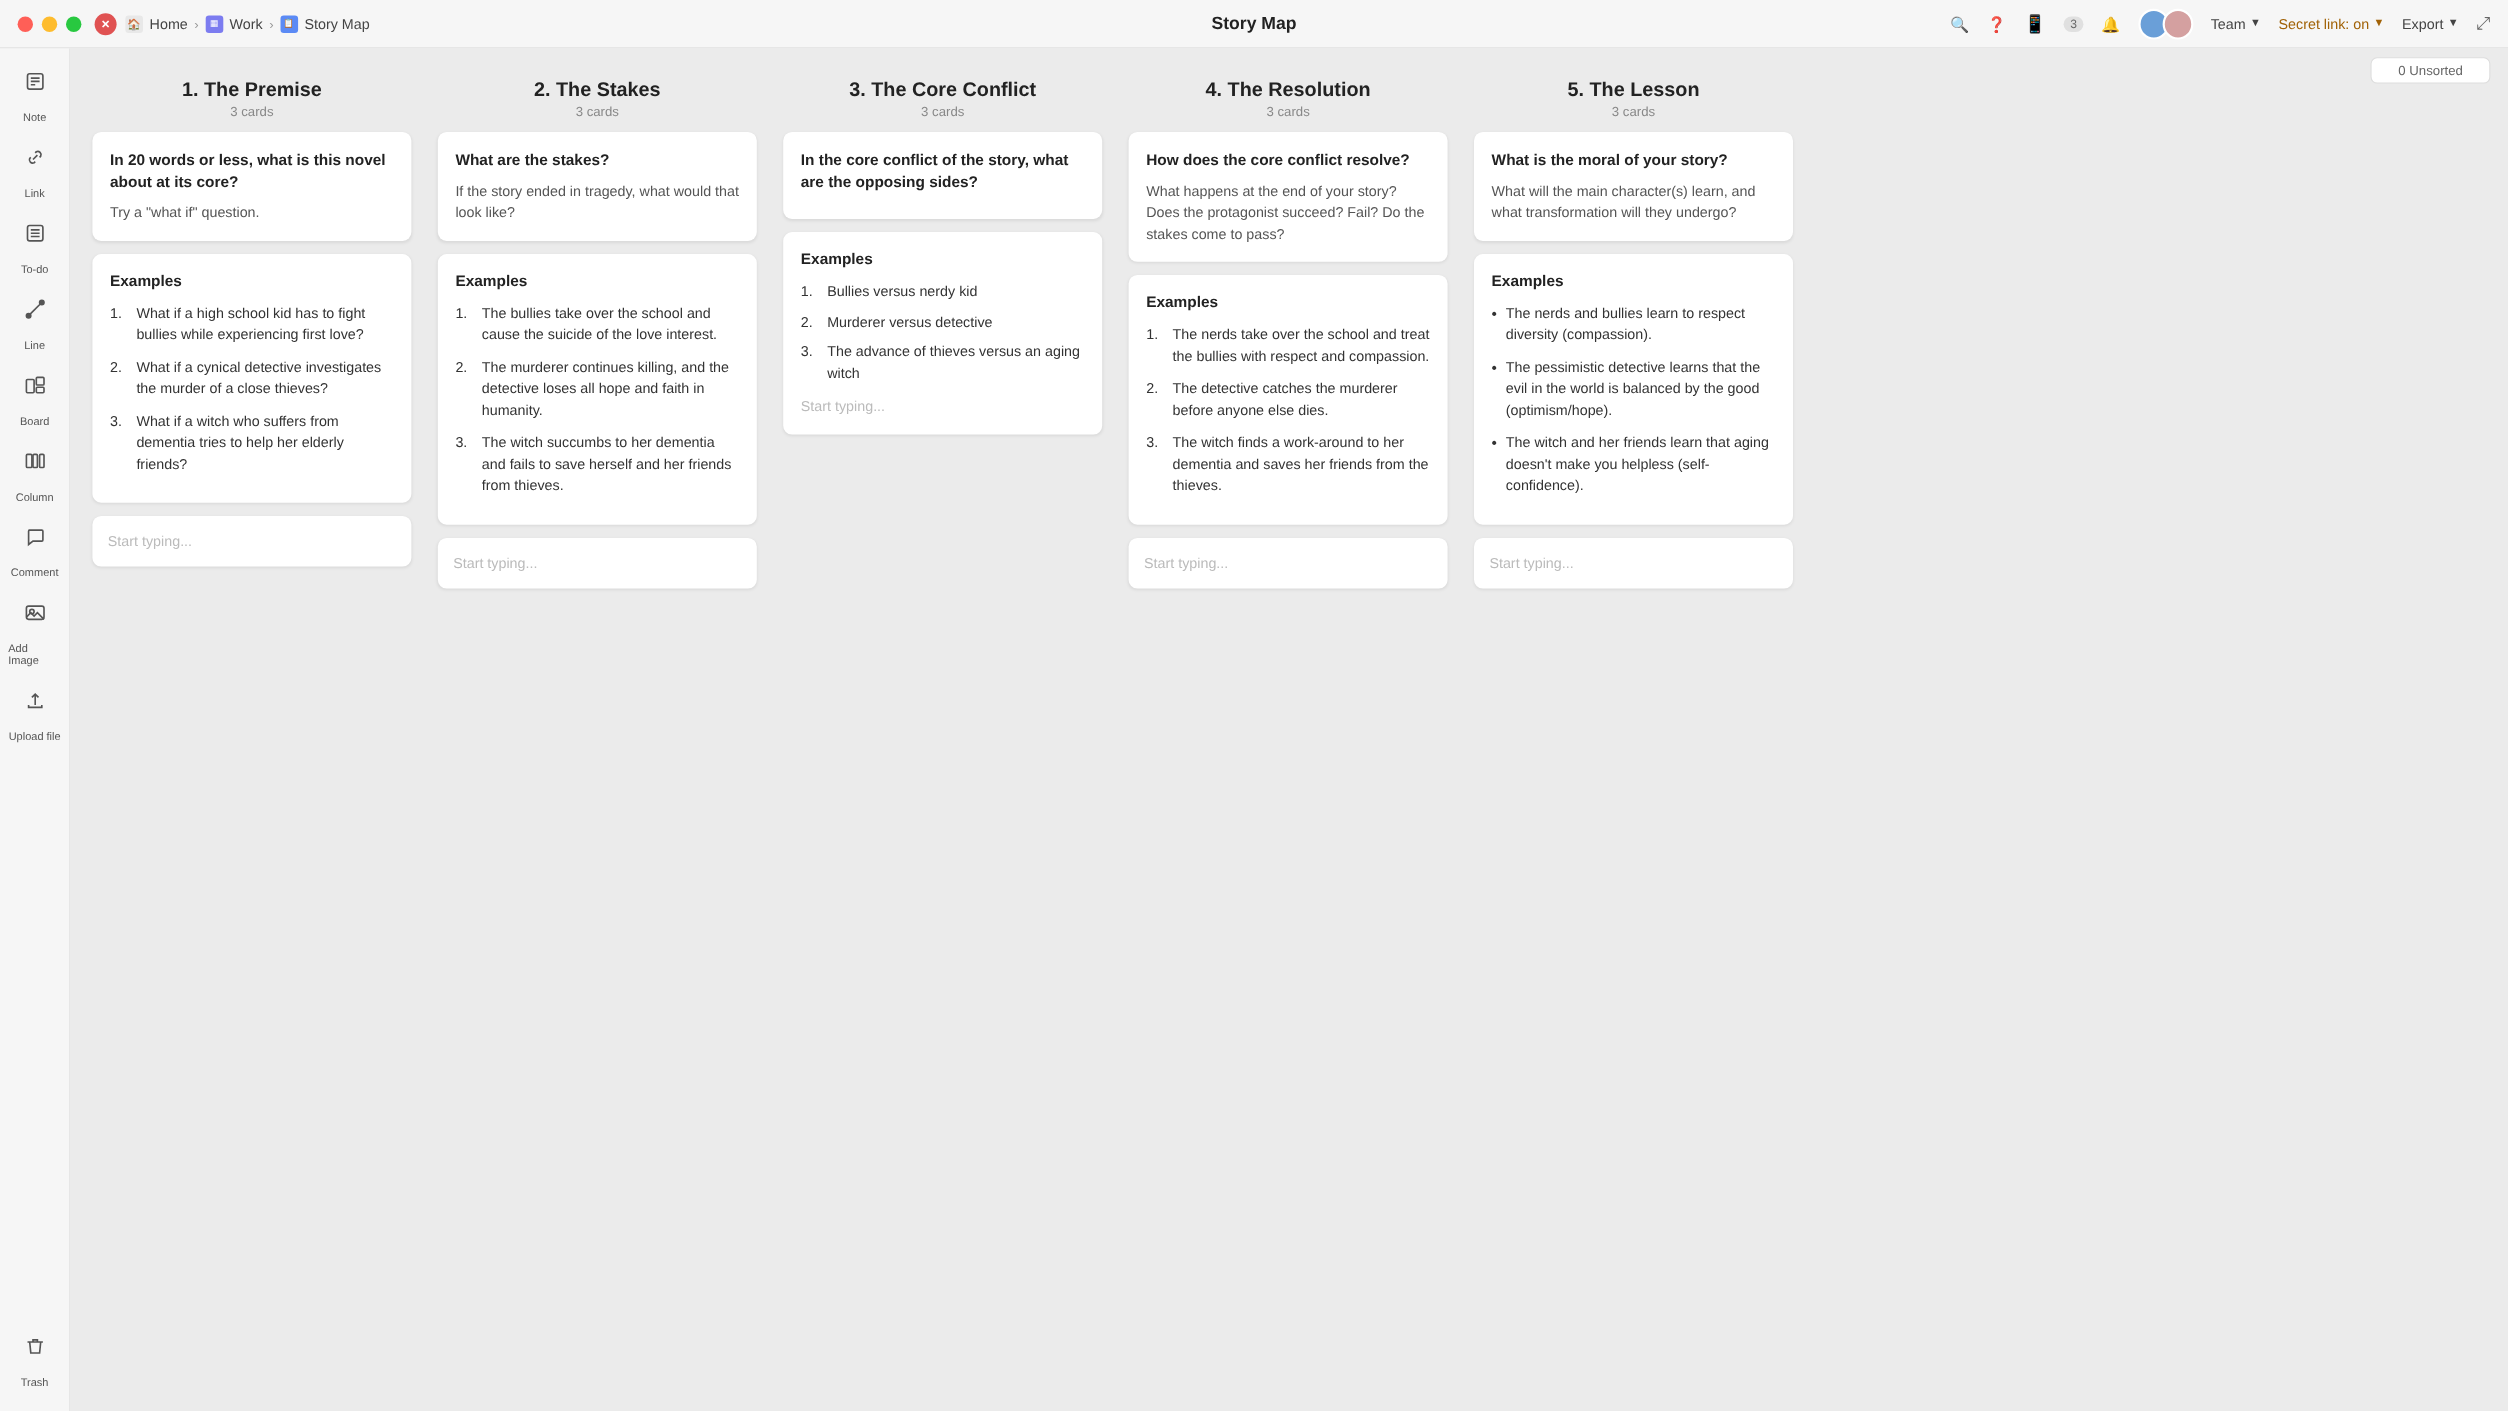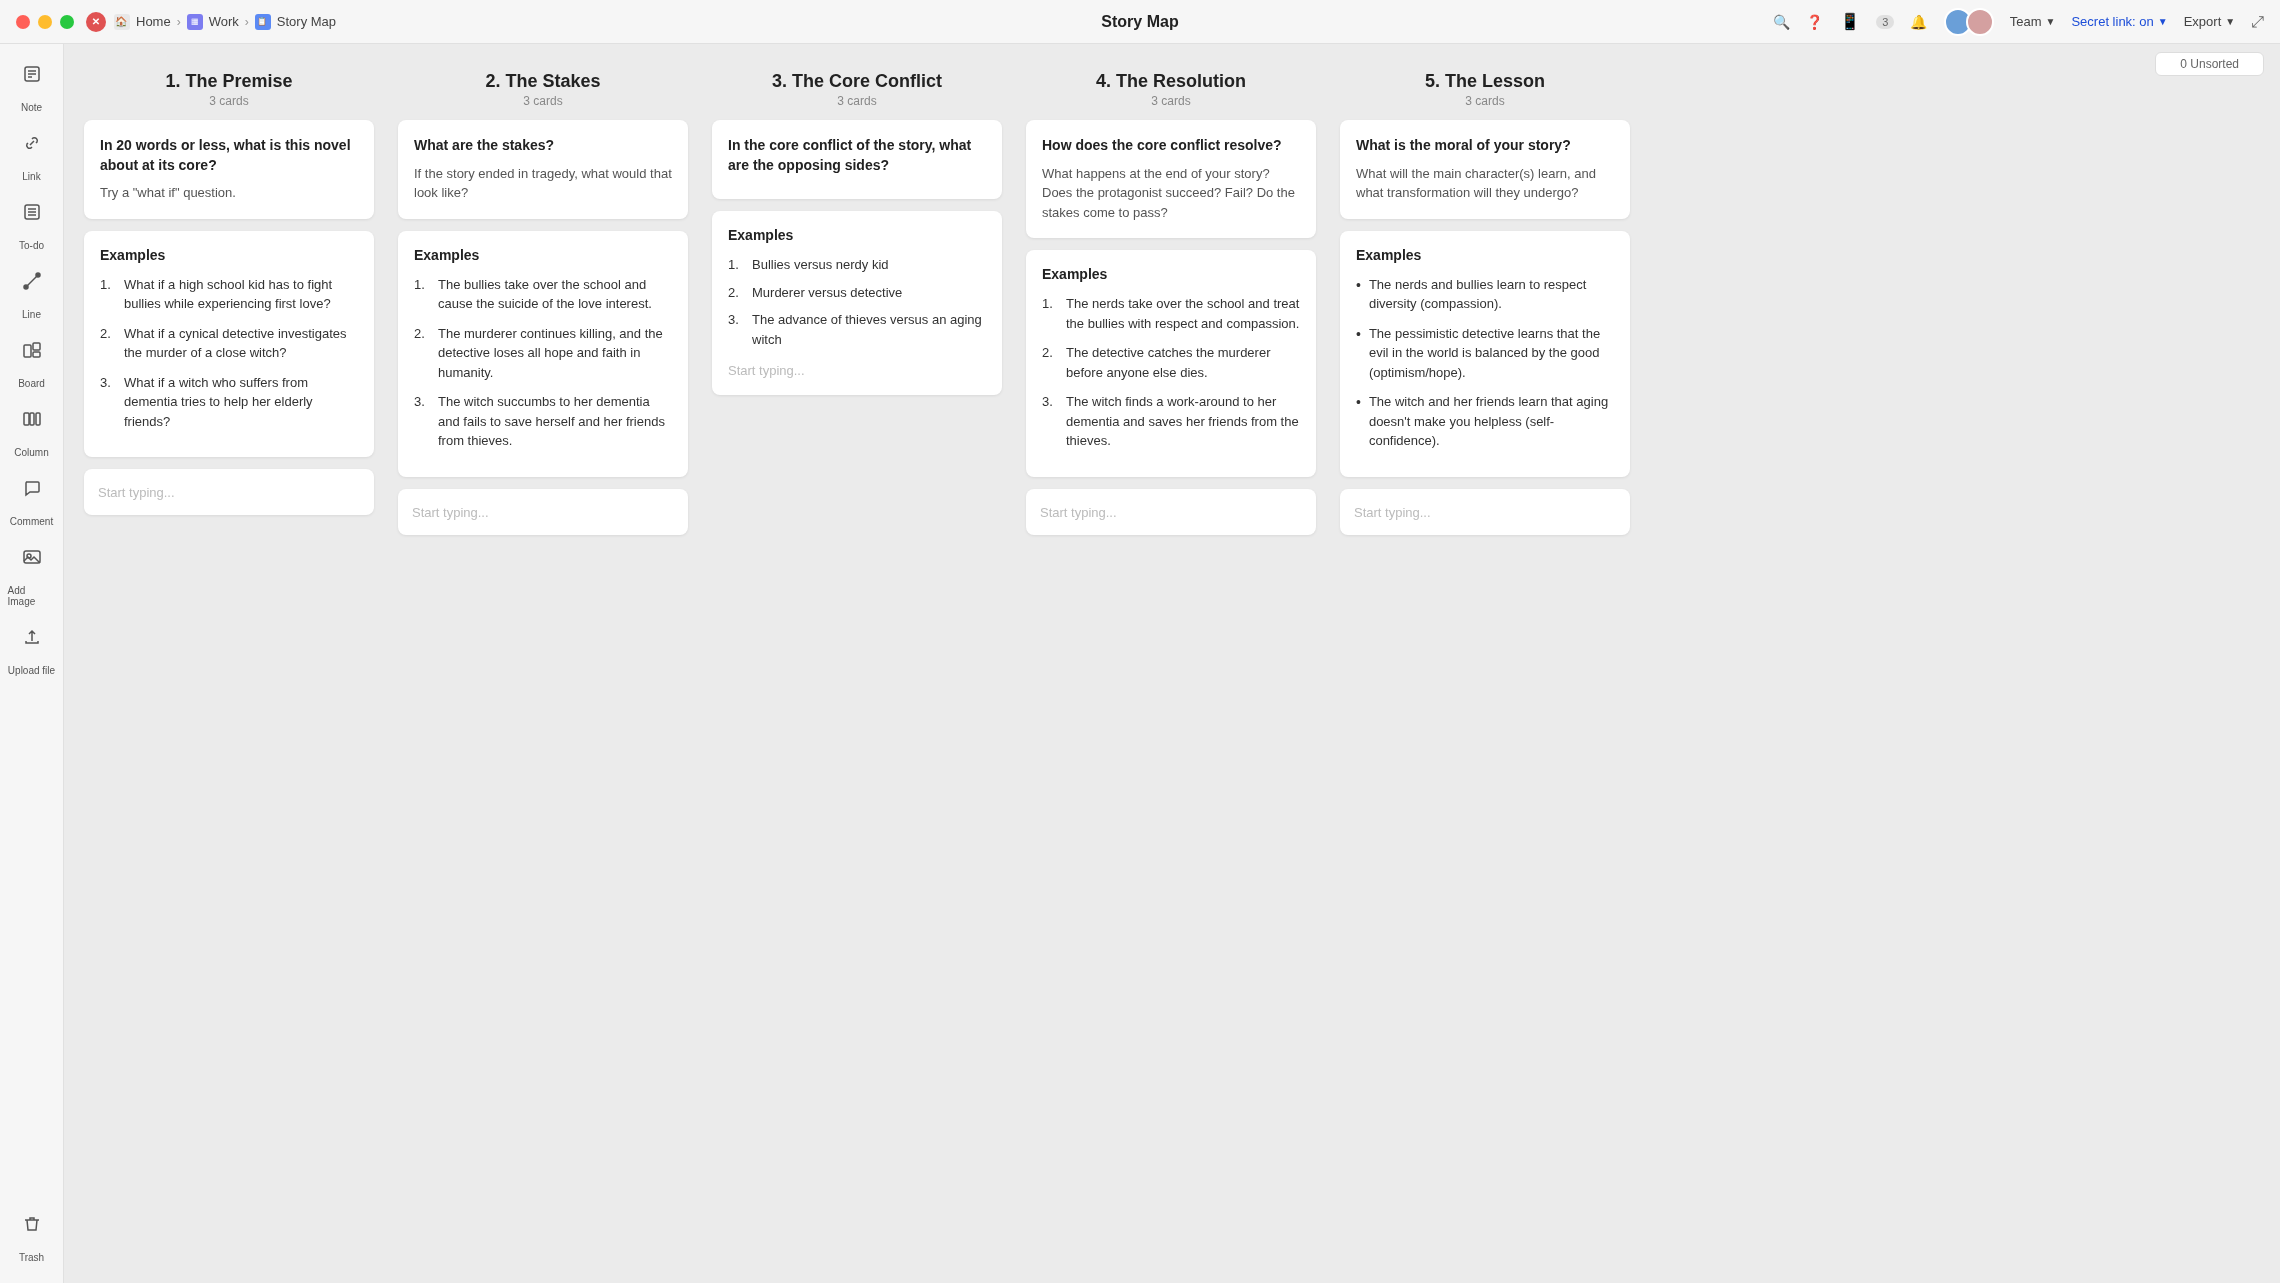--- a/index.html
+++ b/index.html
@@ -26,21 +26,21 @@
     .bc-home-icon { background: #e8e8e8; }
     .bc-work-icon { background: #7c7cf0; color: white; }
     .bc-storymap-icon { background: #5b8af5; color: white; }
     .titlebar-center { position: absolute; left: 50%; transform: translateX(-50%); font-size: 16px; font-weight: 600; color: #222; }
     .titlebar-right { margin-left: auto; display: flex; align-items: center; gap: 16px; }
     .avatar-group { display: flex; }
     .avatar { width: 28px; height: 28px; border-radius: 50%; background: #b0b0b0; border: 2px solid white; margin-left: -6px; overflow: hidden; display: flex; align-items: center; justify-content: center; font-size: 10px; color: white; }
     .avatar:first-child { margin-left: 0; background: #6a9fd8; }
     .avatar:last-child { background: #d4a0a0; }
     .team-btn { display: flex; align-items: center; gap: 4px; font-size: 13px; color: #444; cursor: pointer; }
-    .secret-link-btn { display: flex; align-items: center; gap: 4px; font-size: 13px; color: #1d4ed8; cursor: pointer; text-align: right; }
+    .secret-link-btn { display: flex; align-items: center; gap: 4px; font-size: 13px; color: #a16207; cursor: pointer; text-align: right; }
     .export-btn { display: flex; align-items: center; gap: 4px; font-size: 13px; color: #444; cursor: pointer; }
     .expand-btn { font-size: 16px; color: #666; cursor: pointer; }
     .tb-icon { font-size: 14px; color: #666; cursor: pointer; }
     .tb-badge { background: #e0e0e0; border-radius: 10px; padding: 1px 6px; font-size: 11px; color: #666; }
 
     
     .sidebar {
       position: absolute;
       left: 0; top: 44px; bottom: 0;
       width: 64px;
@@ -384,21 +384,21 @@
         <div class="sm-card-question">In 20 words or less, what is this novel about at its core?</div>
         <div class="sm-card-sub">Try a "what if" question.</div>
       </div>
       <div class="sm-examples-card">
         <div class="examples-title">Examples</div>
         <ol class="examples-list">
           <li>
               <span>What if a high school kid has to fight bullies while experiencing first love?</span>
             </li>
           <li>
-              <span>What if a cynical detective investigates the murder of a close witch?</span>
+              <span>What if a cynical detective investigates the murder of a close thieves?</span>
             </li>
           <li>
               <span>What if a witch who suffers from dementia tries to help her elderly friends?</span>
             </li>
         </ol>
       </div>
       <div class="sm-input-card">
         <span class="sm-input-placeholder">Start typing...</span>
       </div>
     </div>

